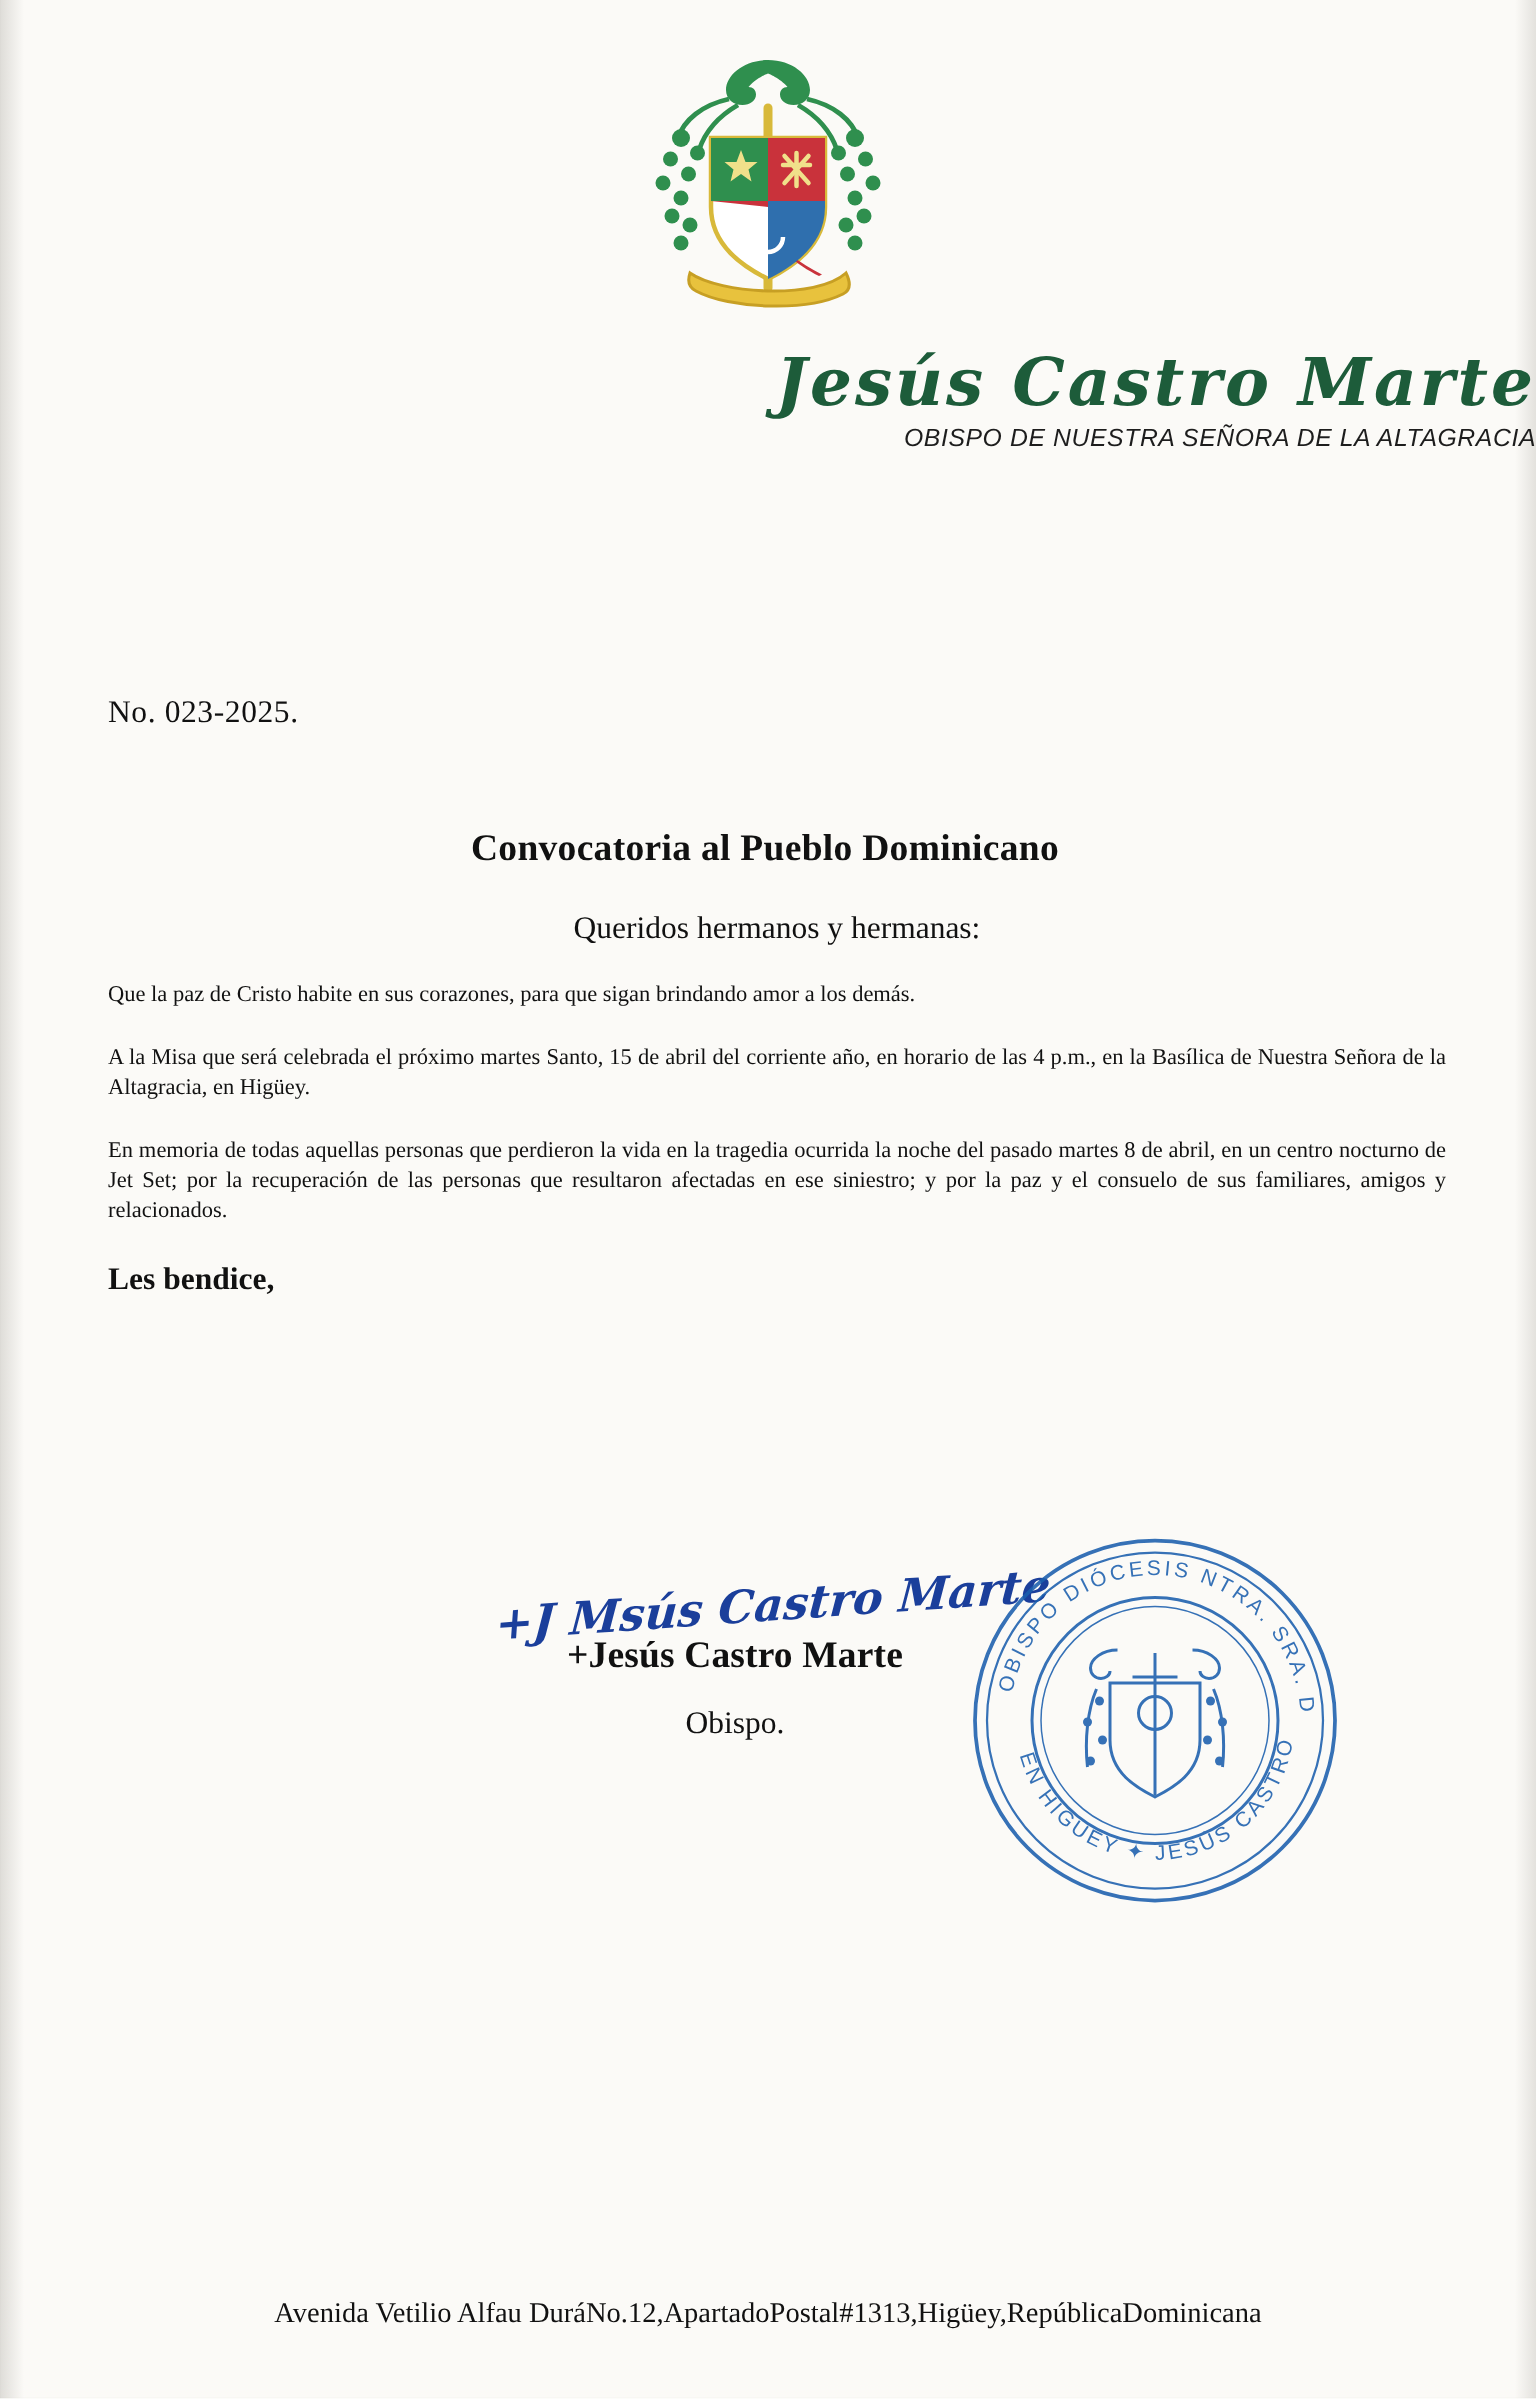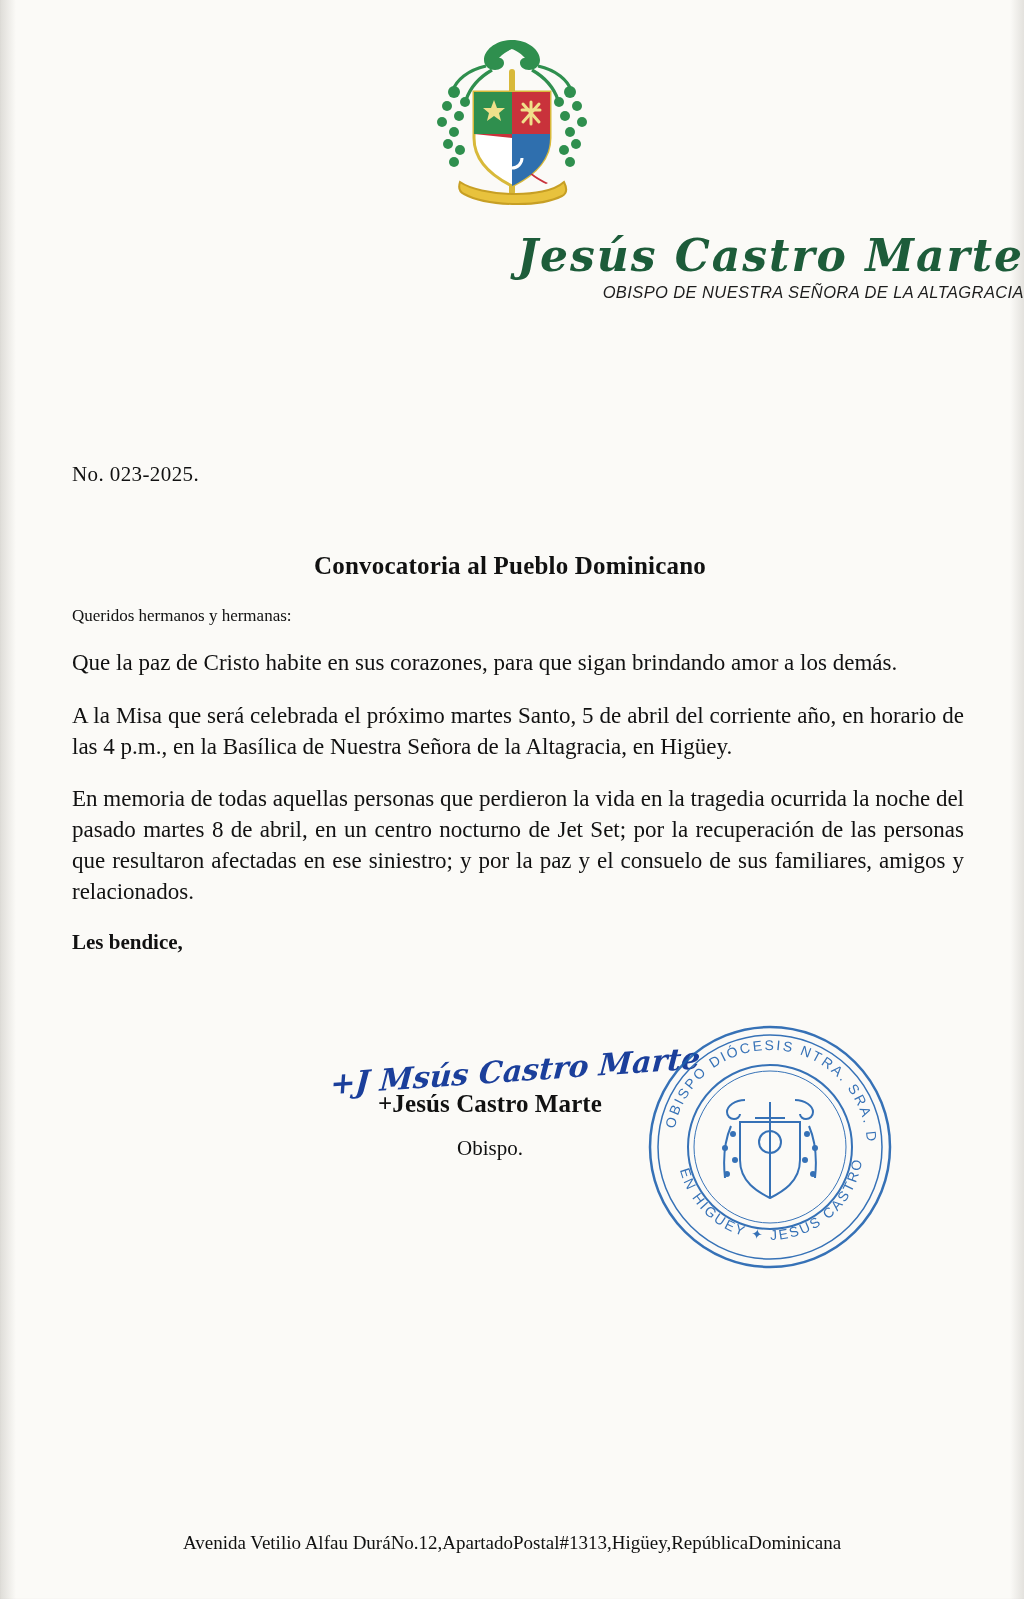--- a/index.html
+++ b/index.html
@@ -87,25 +87,26 @@
   }
   .doc-title {
     text-align: center;
     font-size: 25px;
     font-weight: 700;
     letter-spacing: 0.2px;
     margin: 0 0 26px 0;
     padding-right: 16px;
   }
   .salutation {
-    font-size: 17px;
+    font-size: 21px;
     margin: 0 0 22px 0;
+    text-align: center;
   }
   p.para {
-    font-size: 23px;
+    font-size: 15px;
     line-height: 1.34;
     margin: 16px 0 22px 0;
     text-align: justify;
   }
   p.para.justify-all {
     text-align: justify;
     text-align-last: left;
   }
   .closing {
     font-size: 21px;
@@ -237,21 +238,21 @@
     <div class="bishop-name">Jesús Castro Marte</div>
     <div class="bishop-title">OBISPO DE NUESTRA SEÑORA DE LA ALTAGRACIA</div>
   </div>
 
   <div class="doc-number">No. 023-2025.</div>
 
   <div class="content">
     <h1 class="doc-title">Convocatoria al Pueblo Dominicano</h1>
     <p class="salutation">Queridos hermanos y hermanas:</p>
     <p class="para justify-all">Que la paz de Cristo habite en sus corazones, para que sigan brindando amor a los demás.</p>
-    <p class="para justify-all">A la Misa que será celebrada el próximo martes Santo, 5 de abril del corriente año, en horario de las 4 p.m., en la Basílica de Nuestra Señora de la Altagracia, en Higüey.</p>
+    <p class="para justify-all">A la Misa que será celebrada el próximo martes Santo, 15 de abril del corriente año, en horario de las 4 p.m., en la Basílica de Nuestra Señora de la Altagracia, en Higüey.</p>
     <p class="para justify-all">En memoria de todas aquellas personas que perdieron la vida en la tragedia ocurrida la noche del pasado martes  8 de abril,  en un centro nocturno de Jet Set; por la recuperación de las personas que resultaron afectadas en ese siniestro; y por la paz y el consuelo de sus familiares, amigos y relacionados.</p>
     <p class="closing">Les bendice,</p>
   </div>
 
   <div class="signature-block">
     <div class="signature-mark">+J Msús Castro Marte</div>
     <div class="signature-name">+Jesús Castro Marte</div>
     <div class="signature-role">Obispo.</div>
   </div>
 

